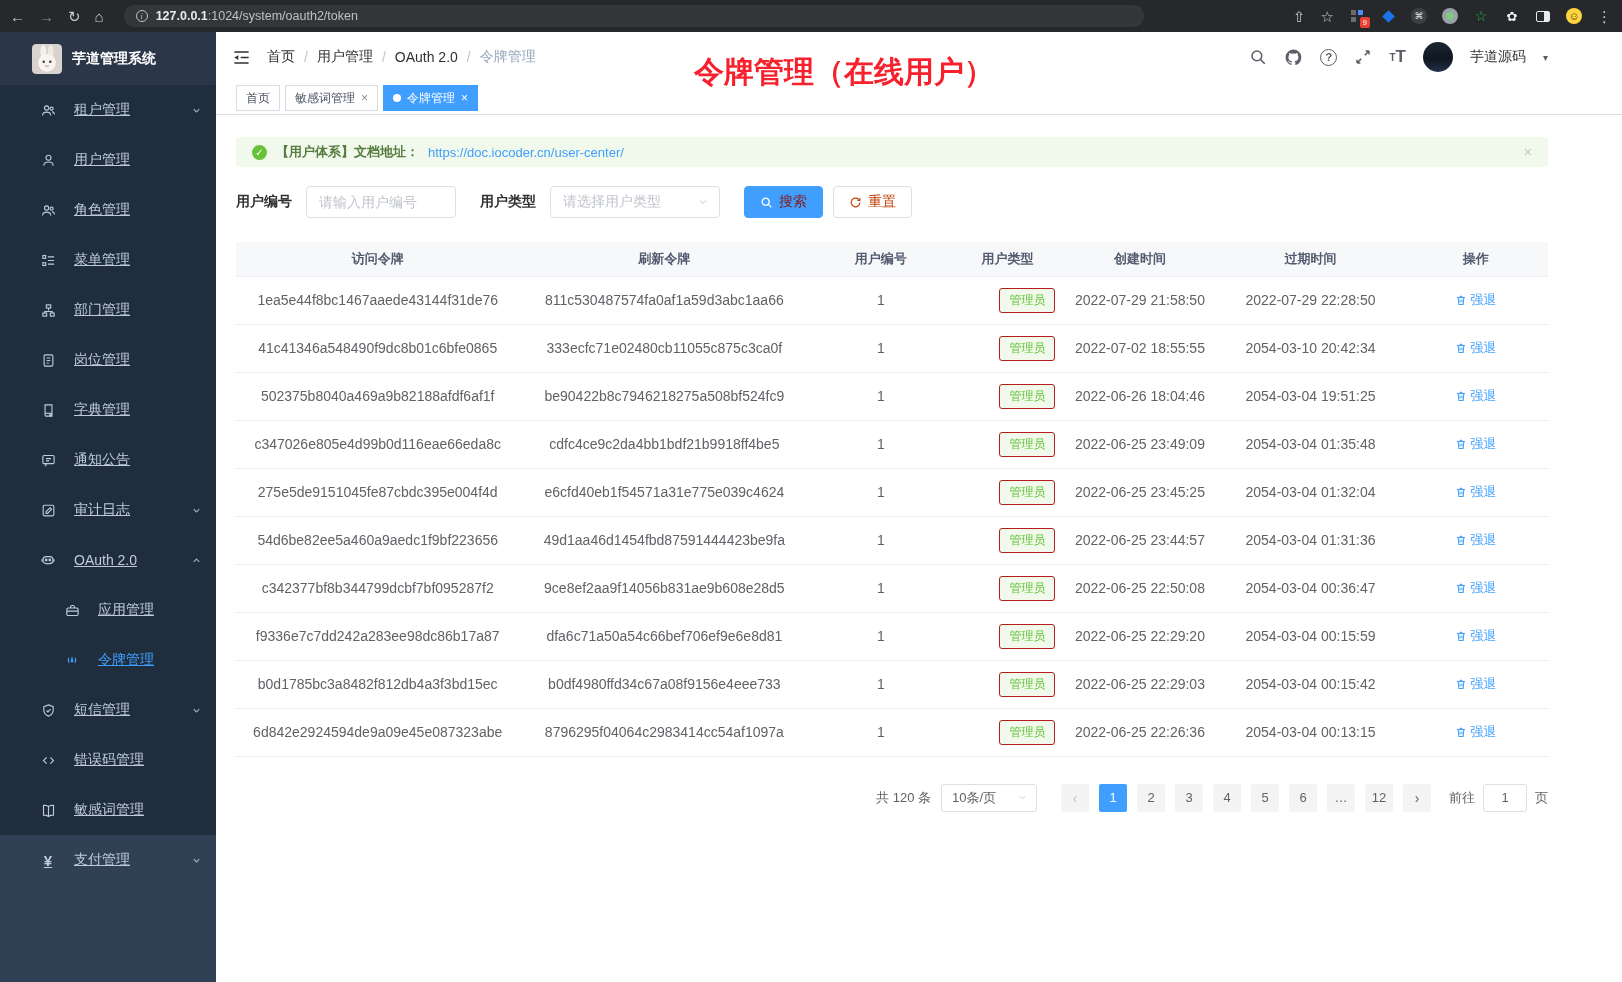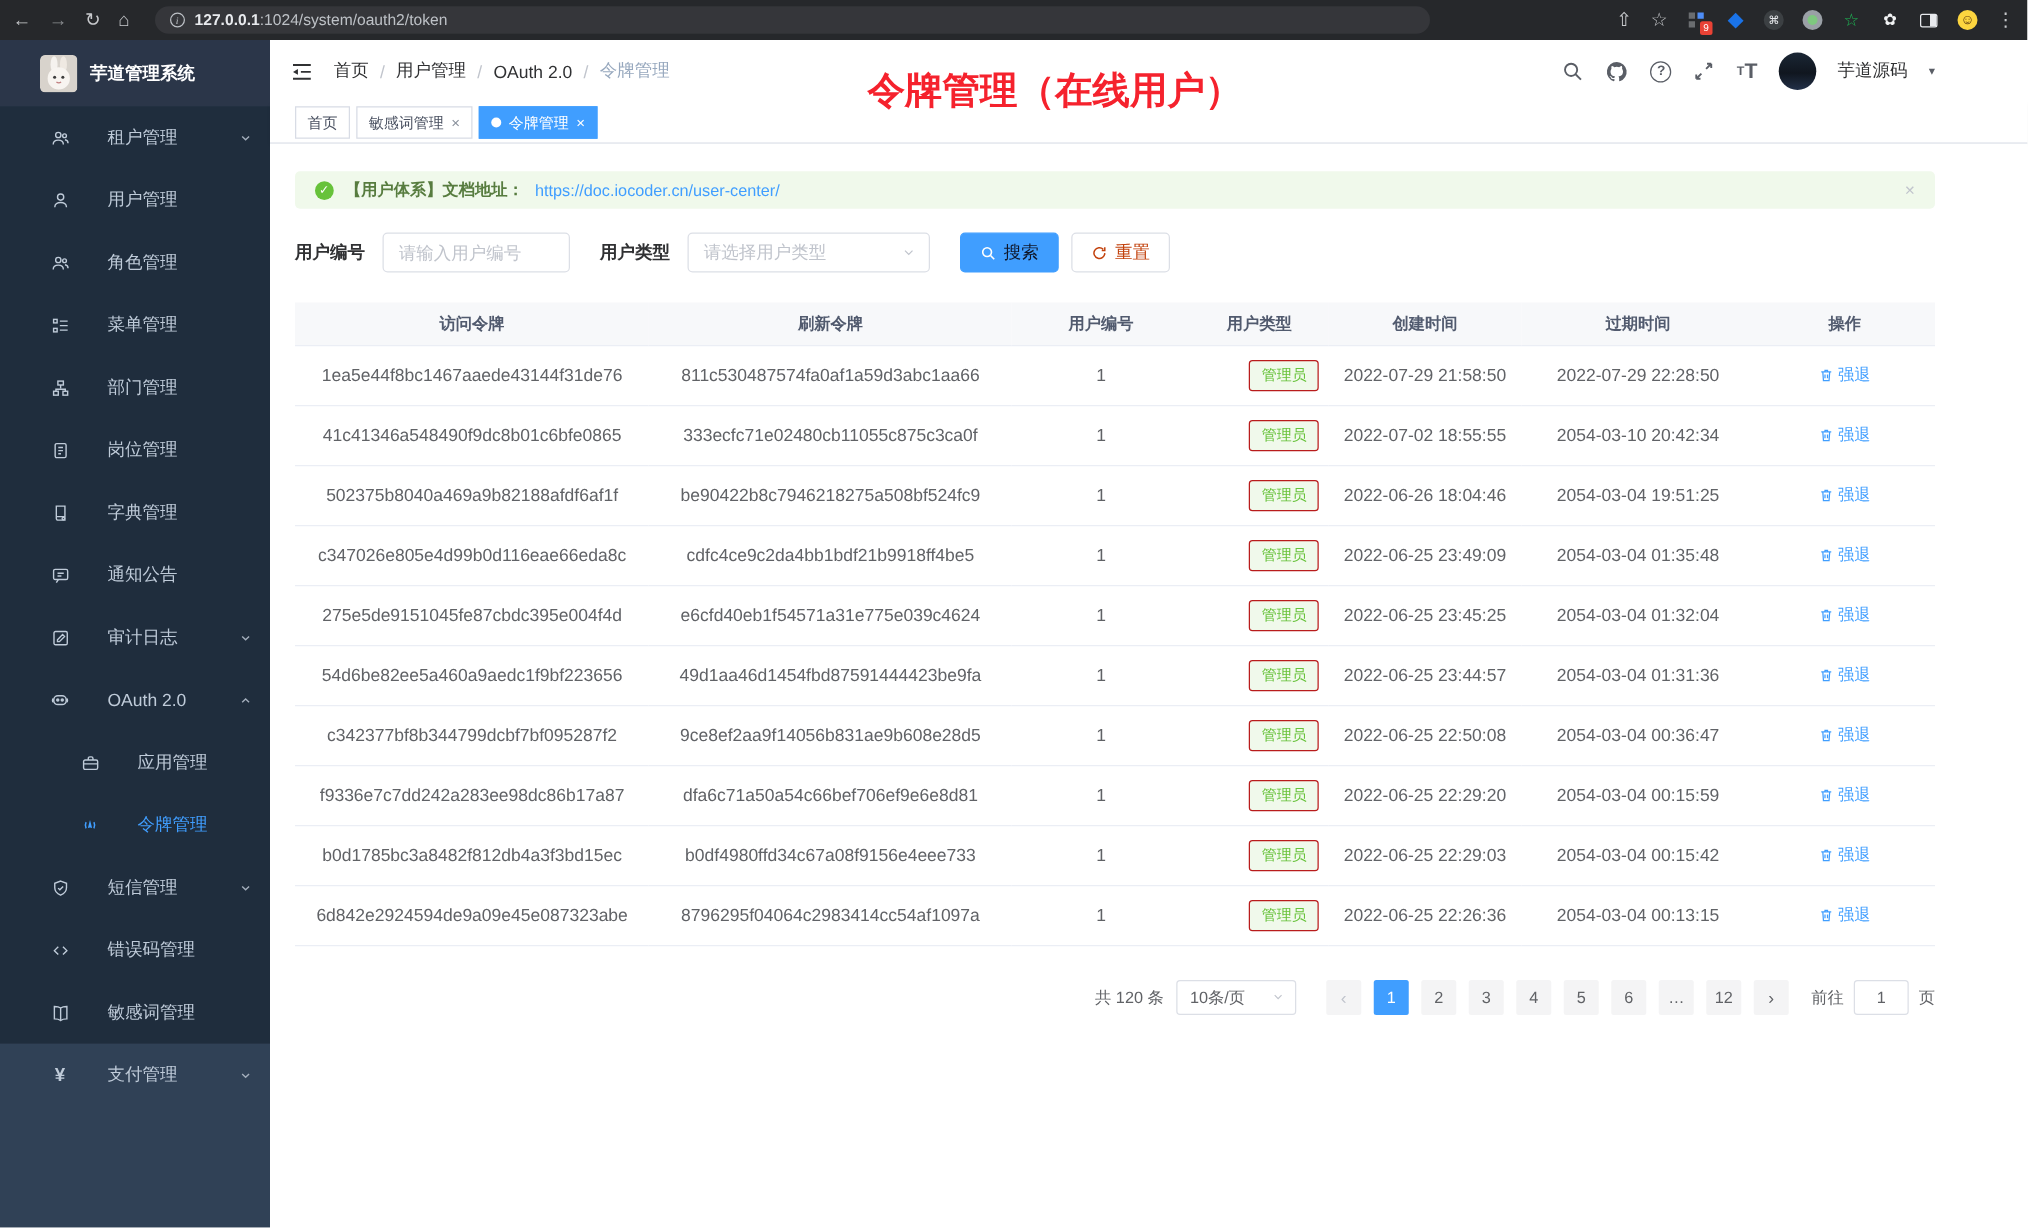--- a/index.html
+++ b/index.html
@@ -34,21 +34,21 @@
   
   .app { display:flex; height:950px; }
 
   
   .sidebar { width:216px; background:#304156; display:flex; flex-direction:column; flex-shrink:0; }
   .logo-row { height:53px; background:#2b3649; display:flex; align-items:center; gap:10px; padding:0 0 0 32px; }
   .logo-img { width:30px; height:30px; border-radius:4px; overflow:hidden; flex-shrink:0; }
   .logo-title { color:#fff; font-size:14px; font-weight:bold; white-space:nowrap; }
   .menu-sub { background:#1f2d3d; }
   .menu-root { background:#304156; flex:1; }
-  .m-item { height:50px; display:flex; align-items:center; gap:30px; padding-left:40px; padding-right:14px; color:#bfcbd9; font-size:14px; cursor:pointer; }
+  .m-item { height:50px; display:flex; align-items:center; gap:18px; padding-left:40px; padding-right:14px; color:#bfcbd9; font-size:14px; cursor:pointer;text-decoration:underline; }
   .m-item .mi { width:16px; height:16px; display:flex; align-items:center; justify-content:center; flex-shrink:0; }
   .m-item .ml { white-space:nowrap; }
   .m-item .chev { margin-left:auto; color:#a3aebc; display:flex; }
   .m-item.nested { padding-left:64px; }
   .m-item.active { color:#409eff; }
   .yen-ic { font-size:15px; font-weight:bold; }
 
   
   .main { flex:1; display:flex; flex-direction:column; background:#fff; min-width:0; }
 
@@ -82,24 +82,24 @@
   .ok-ic { width:15px; height:15px; border-radius:50%; background:#67c23a; color:#fff; font-size:10px; display:flex; align-items:center; justify-content:center; flex-shrink:0; }
   .alert .msg { font-size:13px; color:#577c3f; font-weight:bold; }
   .alert a.doclink { font-size:13px; color:#409eff; text-decoration:none; font-weight:normal; }
   .alert .close { margin-left:auto; color:#c0c4cc; font-size:14px; cursor:pointer; }
 
   
   .filters { display:flex; align-items:center; margin-bottom:24px; }
   .f-label { font-size:14px; font-weight:bold; color:#303133; margin-right:14px; }
   .f-input { width:150px; height:32px; border:1px solid #dcdfe6; border-radius:4px; padding:0 12px; font-size:14px; color:#606266; margin-right:24px; outline:none; font-family:inherit; }
   .f-input::placeholder { color:#c0c4cc; }
-  .f-select { width:194px; height:32px; border:1px solid #dcdfe6; border-radius:4px; padding:0 10px 0 12px; display:flex; align-items:center; justify-content:space-between; color:#c0c4cc; font-size:14px; margin-right:10px; cursor:pointer; }
+  .f-select { width:170px; height:32px; border:1px solid #dcdfe6; border-radius:4px; padding:0 10px 0 12px; display:flex; align-items:center; justify-content:space-between; color:#c0c4cc; font-size:14px; margin-right:10px; cursor:pointer; }
   .f-select .sel-chev { color:#c0c4cc; display:flex; }
   .btn { height:32px; border-radius:4px; font-size:14px; display:inline-flex; align-items:center; gap:6px; padding:0 15px; cursor:pointer; border:1px solid #dcdfe6; background:#fff; color:#c2410c; }
-  .btn.primary { background:#409eff; border-color:#409eff; color:#0f172a; }
+  .btn.primary { background:#409eff; border-color:#409eff; color:#7f1d1d; }
   .btn + .btn { margin-left:10px; }
 
   
   table.grid { width:100%; border-collapse:collapse; table-layout:fixed; }
   table.grid th { background:#f7f8fa; color:#515a6e; font-size:13px; font-weight:bold; height:34px; text-align:center; border-bottom:1px solid #ebeef5; }
   table.grid td { height:48px; text-align:center; font-size:14px; color:#606266; border-bottom:1px solid #ebeef5; white-space:nowrap; overflow:hidden; }
   .tag-success { display:inline-block; padding:3px 9px; font-size:12px; color:#67c23a; background:#f0f9eb; border:1px solid #b91c1c; border-radius:3px;margin-left:40px; }
   .link-danger { color:#409eff; font-size:13px; text-decoration:none; display:inline-flex; align-items:center; gap:3px; cursor:pointer; }
 
   

